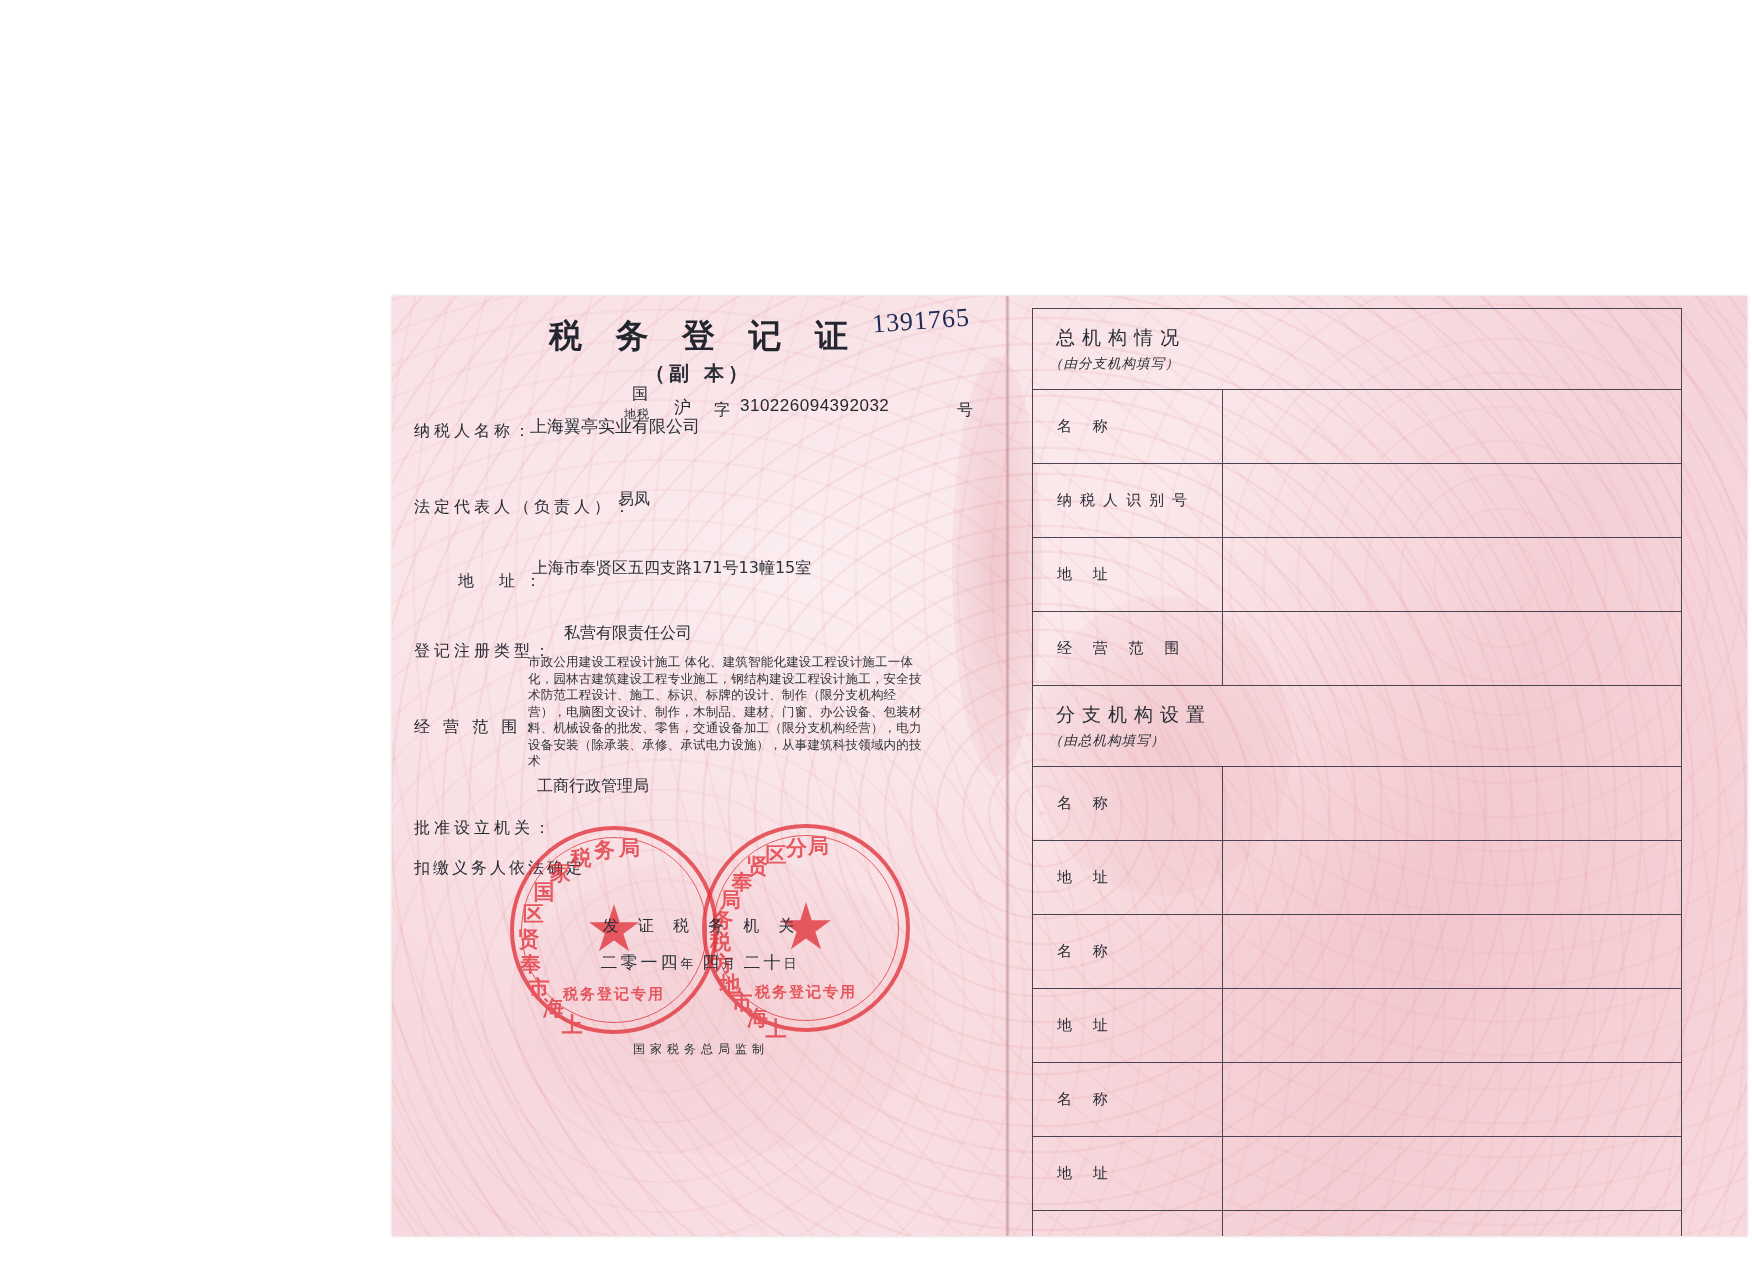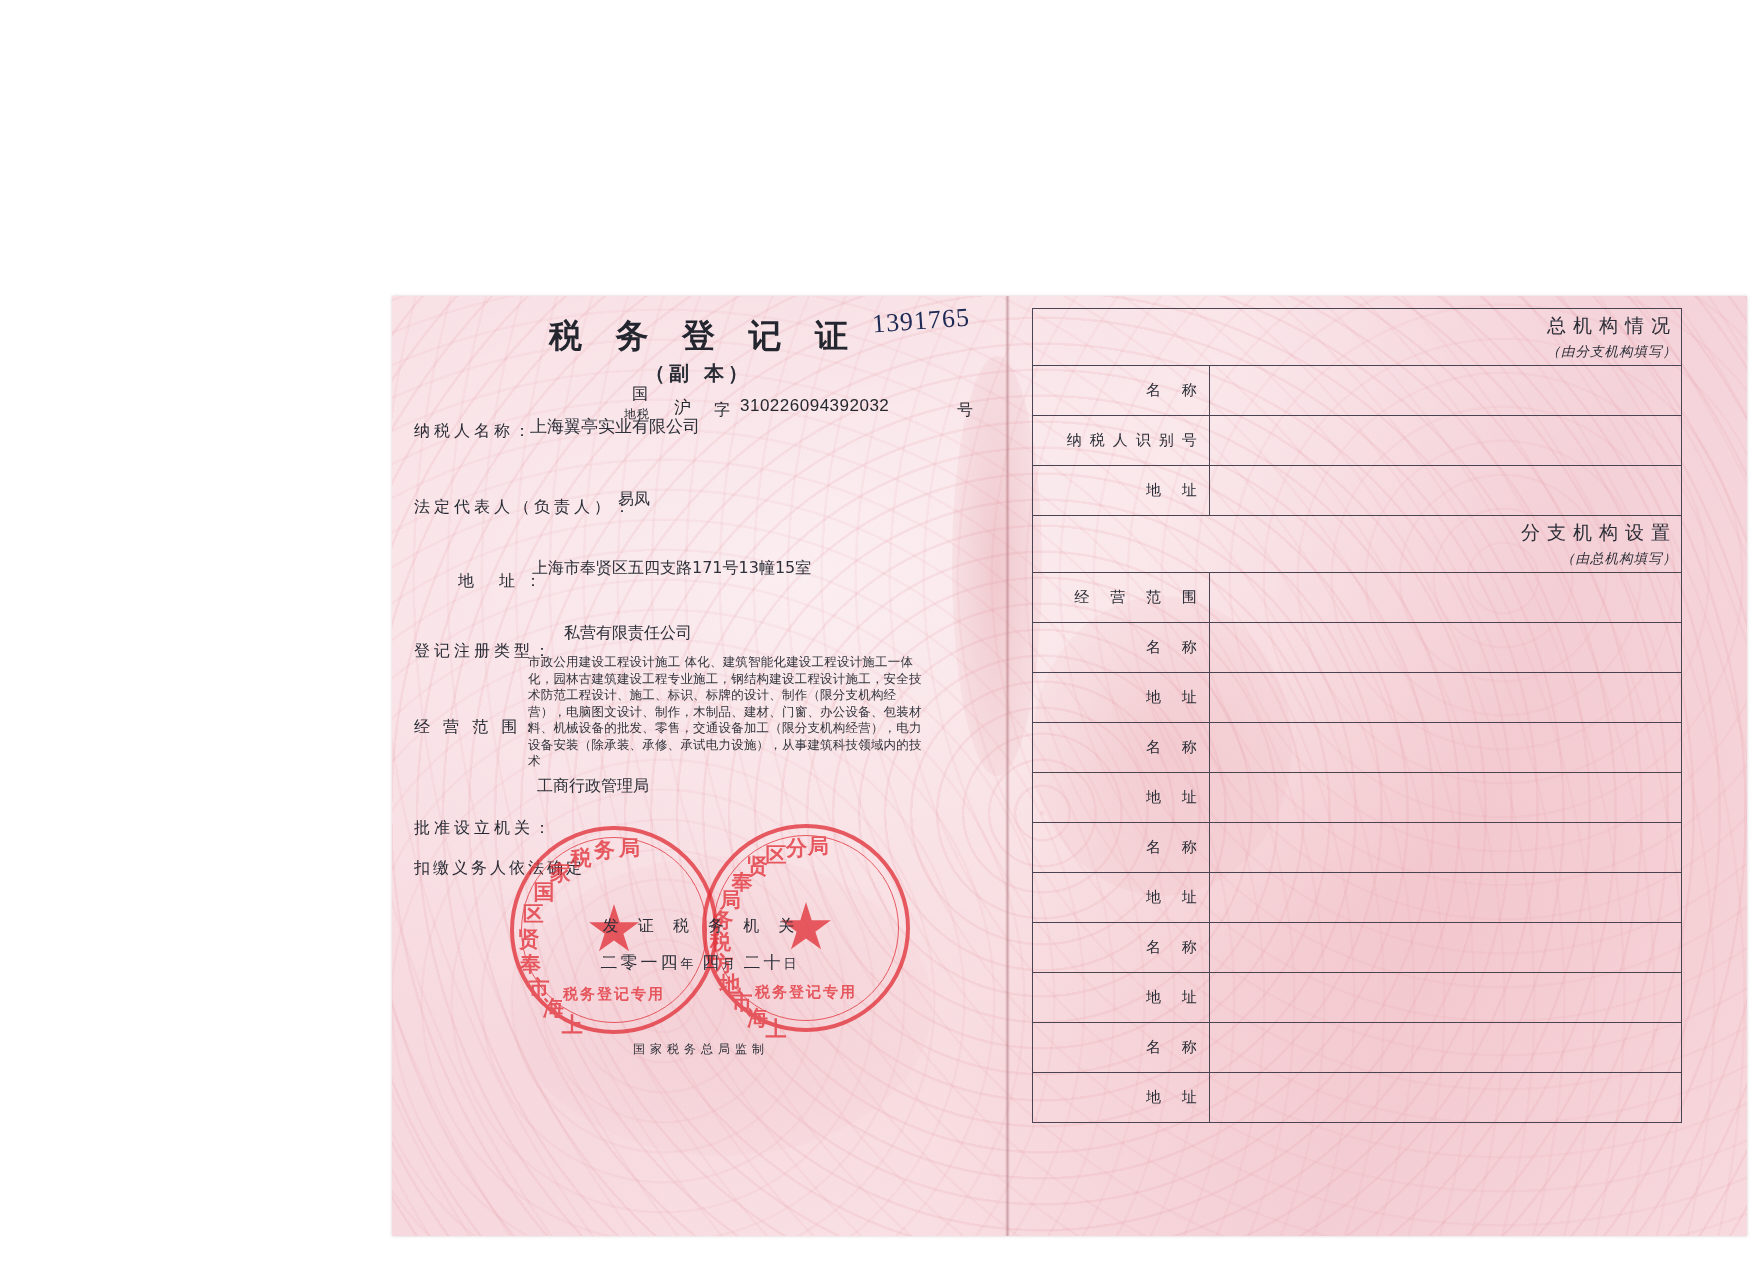--- a/index.html
+++ b/index.html
@@ -243,22 +243,22 @@
     top: 12px;
     width: 650px;
     border-collapse: collapse;
     color: #2a2d36;
     background: transparent;
   }
   #branch-table td {
     border: 1.4px solid #4a4352;
     font-size: 15px;
     height: 41px;
-    padding: 4px;
-    text-align: right;
+    padding: 16px;
+    text-align: left;
     background: transparent;
   }
   #branch-table td.label-cell {
     width: 172px;
     letter-spacing: 8px;
     text-indent: 8px;
   }
   #branch-table td.value-cell {
     width: 478px;
   }
@@ -391,32 +391,32 @@
         </tr>
         <tr>
           <td class="label-cell narrow-label">纳税人识别号</td>
           <td class="value-cell"></td>
         </tr>
         <tr>
           <td class="label-cell">地        址</td>
           <td class="value-cell"></td>
         </tr>
         <tr>
+          <td class="label-cell">经 营 范 围</td>
+          <td class="value-cell"></td>
+        </tr>
+
+        <tr>
           <td class="section-head" colspan="2">
             <span class="t1">分支机构设置</span>
             <span class="t2">（由总机构填写）</span>
           </td>
         </tr>
 
         <tr>
-          <td class="label-cell">经 营 范 围</td>
-          <td class="value-cell"></td>
-        </tr>
-
-        <tr>
           <td class="label-cell">名        称</td>
           <td class="value-cell"></td>
         </tr>
         <tr>
           <td class="label-cell">地        址</td>
           <td class="value-cell"></td>
         </tr>
         <tr>
           <td class="label-cell">名        称</td>
           <td class="value-cell"></td>

